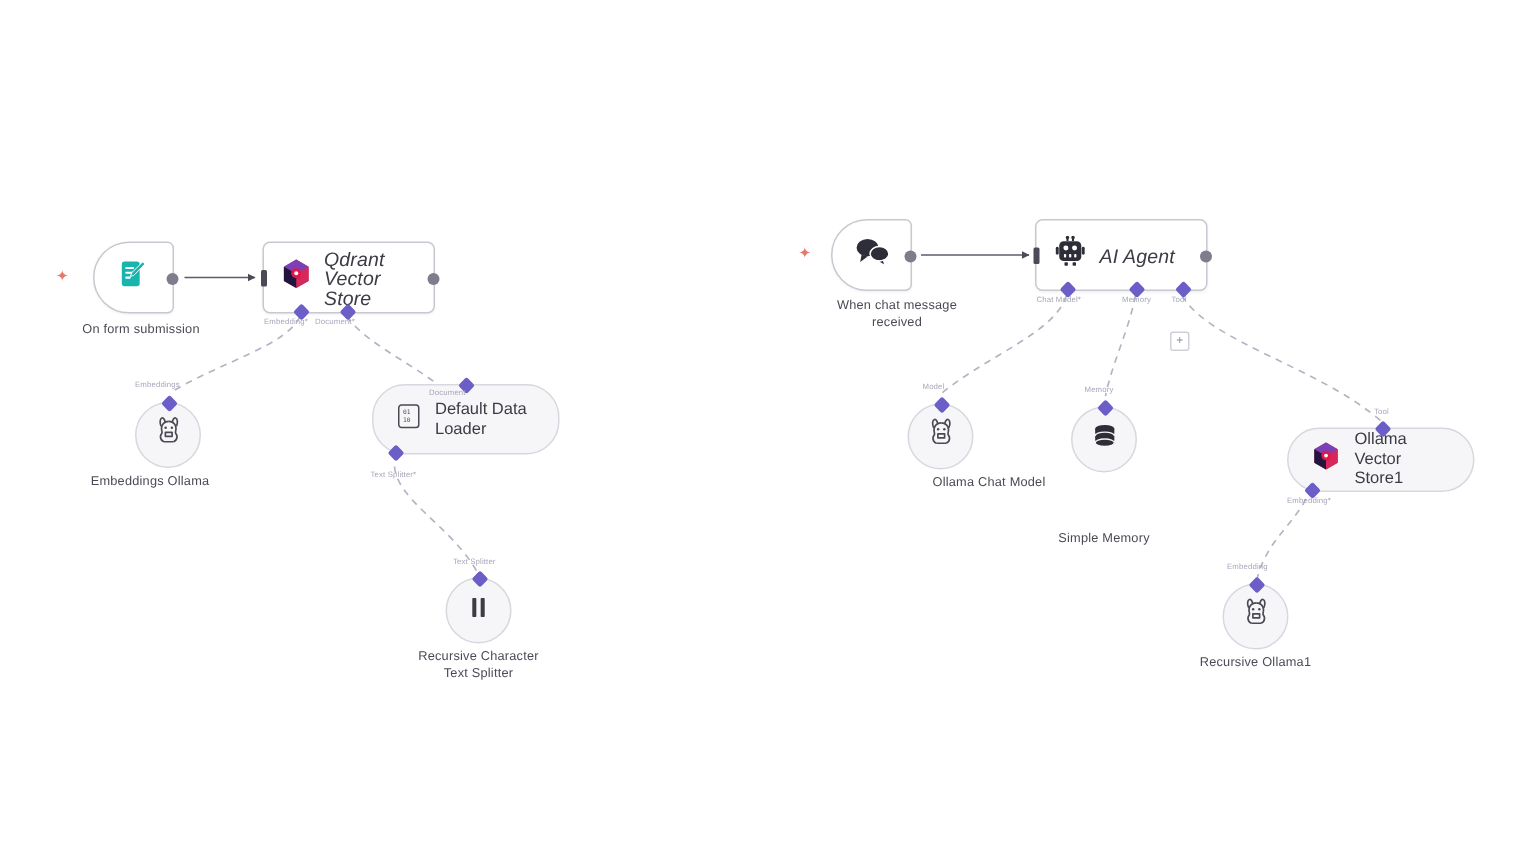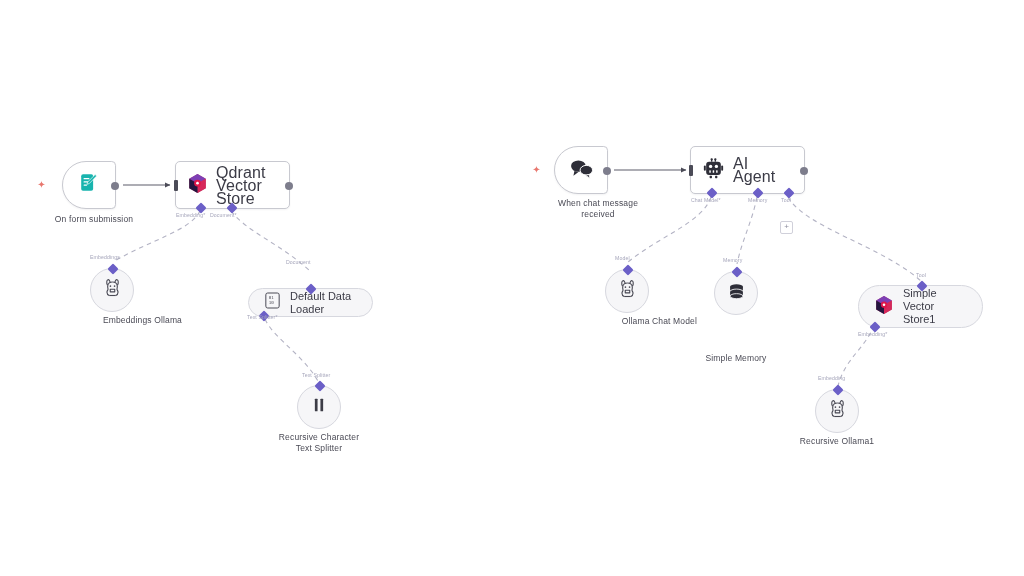--- a/index.html
+++ b/index.html
@@ -39,24 +39,25 @@
     background: #ffffff;
     border: 1px solid #c8c9d0;
     border-radius: 5px;
     display: flex;
     align-items: center;
     gap: 9px;
     padding: 0 12px;
     box-shadow: 0 1px 2px rgba(20,20,40,.05);
   }
   .node-main .nlabel {
-    font-size: 16px;
+    font-size: 13px;
     line-height: 13px;
     color: #3b3b46;
     letter-spacing: .1px;
+    font-style: italic;
   }
 
   
   .node-trigger {
     background: #ffffff;
     border: 1px solid #c8c9d0;
     border-radius: 28px 5px 5px 28px;
     display: flex;
     align-items: center;
     justify-content: center;
@@ -232,23 +233,23 @@
           <path d="M7.2 20.1h7.6"></path>
           <path d="M8.4 12.8h5.2v3.1H8.4z"></path>
         </g>
         <circle cx="8.6" cy="9.3" r=".95" fill="#4a4a55"></circle>
         <circle cx="13.4" cy="9.3" r=".95" fill="#4a4a55"></circle>
       </svg>
     </span>
     <div class="port-diamond" style="left:18px; top:-4px;"></div>
   </div>
   <div class="port-label" style="left:90px; top:254px;">Embeddings</div>
-  <div class="caption" style="left:42px; top:315px; width:140px;text-align:right;">Embeddings Ollama</div>
-
-  <div class="node node-pill" style="left:248px; top:288px; width:125px; height:29px;">
+  <div class="caption" style="left:30px; top:315px; width:140px;">Embeddings Ollama</div>
+
+  <div class="node node-pill" style="left:248px; top:256px; width:125px; height:47px;">
     <span class="icon">
       <svg width="15" height="17" viewBox="0 0 18 20">
         <rect x="1" y="1" width="16" height="18" rx="2.2" fill="none" stroke="#4a4a55" stroke-width="1.2"></rect>
         <text x="4.4" y="8.4" font-family="DejaVu Sans Mono, monospace" font-size="5" fill="#4a4a55">01</text>
         <text x="4.4" y="14.4" font-family="DejaVu Sans Mono, monospace" font-size="5" fill="#4a4a55">10</text>
       </svg>
     </span>
     <span class="nlabel">Default Data Loader</span>
     <div class="port-diamond" style="left:58px; top:-4px;"></div>
     <div class="port-diamond" style="left:11px; bottom:-4px;"></div>
@@ -356,21 +357,21 @@
       <svg width="18" height="20" viewBox="0 0 24 26">
         <path d="M12 1 L22.4 7 L22.4 19 L12 25 L1.6 19 L1.6 7 Z" fill="#b43a6b"></path>
         <path d="M12 1 L22.4 7 L12 13 L1.6 7 Z" fill="#7d3fb5"></path>
         <path d="M12 13 L22.4 7 L22.4 19 L12 25 Z" fill="#d6285a"></path>
         <path d="M12 13 L12 25 L1.6 19 L1.6 7 Z" fill="#24153f"></path>
         <circle cx="12" cy="12.6" r="4.2" fill="#e0174a"></circle>
         <path d="M13.6 13.4 L15.3 17.4 L12.6 17.4 Z" fill="#e0174a"></path>
         <circle cx="12" cy="12.6" r="1.7" fill="#ffffff"></circle>
       </svg>
     </span>
-    <span class="nlabel">Simple Vector Store1</span>
+    <span class="nlabel">Ollama Vector Store1</span>
     <div class="port-diamond" style="left:59px; top:-4px;"></div>
     <div class="port-diamond" style="left:12px; bottom:-4px;"></div>
   </div>
   <div class="port-label" style="left:916px; top:272px;">Tool</div>
   <div class="port-label" style="left:858px; top:331px;">Embedding*</div>
 
   <div class="node node-circle" style="left:815px; top:389px; width:44px; height:44px;">
     <span class="icon">
       <svg width="19" height="21" viewBox="0 0 22 24">
         <g fill="none" stroke="#4a4a55" stroke-width="1.3" stroke-linejoin="round">

